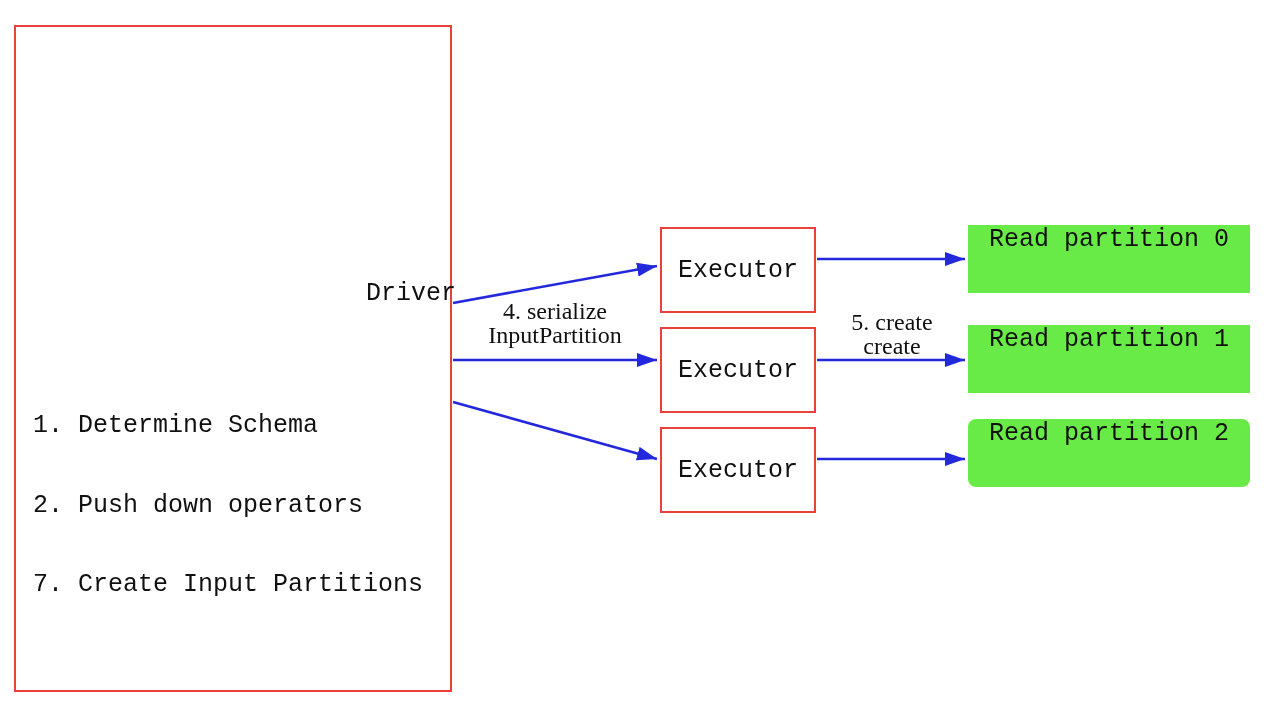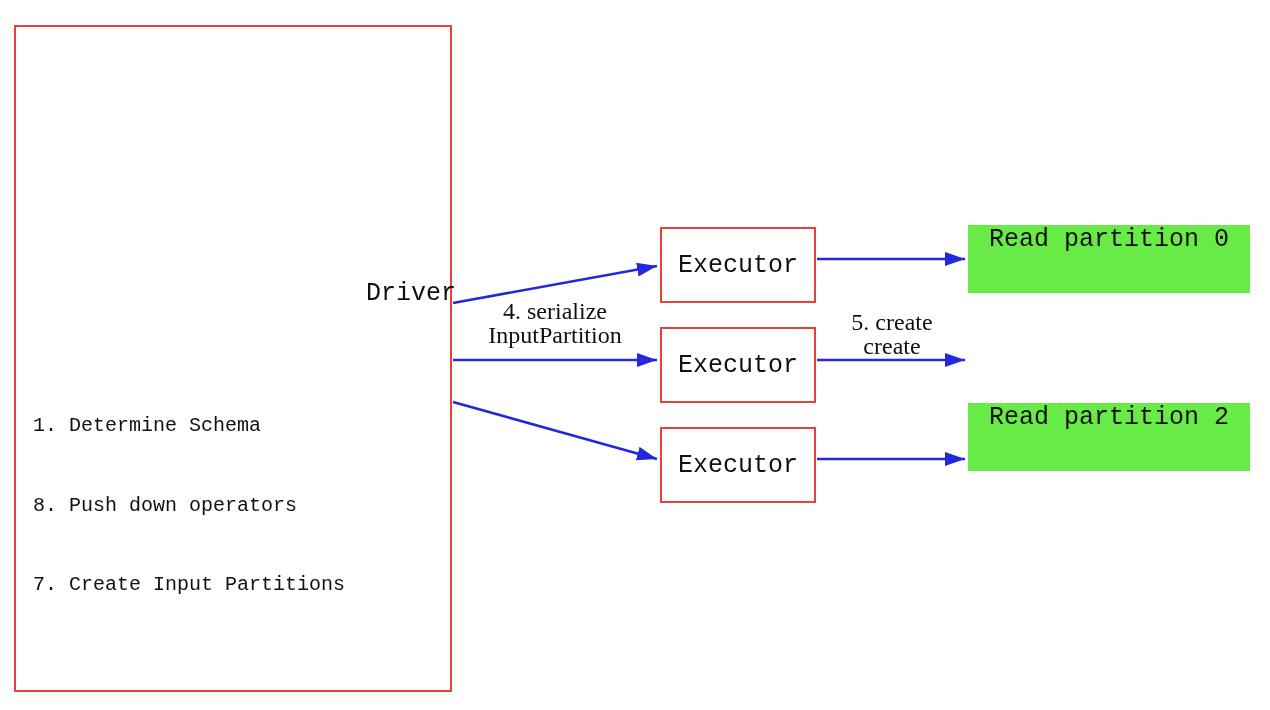--- a/index.html
+++ b/index.html
@@ -36,28 +36,28 @@
     position: absolute;
     left: 14px; top: 279px;
     width: 442px;
     text-align: right;
     font-size: 25px;
     white-space: pre;
   }
   .driver-steps {
     position: absolute;
     left: 33px; top: 360px;
-    font-size: 20px;
+    font-size: 25px;
     line-height: 26.5px;
     white-space: pre;
   }
   .executor-box {
     position: absolute;
     left: 660px;
-    width: 156px; height: 76px;
+    width: 156px; height: 86px;
     border: 2px solid var(--box-border);
     background: var(--bg);
     display: flex;
     align-items: center;
     justify-content: center;
     font-size: 25px;
   }
   .executor-1 { top: 227px; }
   .executor-2 { top: 327px; }
   .executor-3 { top: 427px; }
@@ -67,21 +67,21 @@
     width: 282px; height: 68px;
     background: var(--partition-fill);
     display: flex;
     align-items: flex-start;
     justify-content: center;
     font-size: 25px;
     white-space: pre;
   }
   .partition-1 { top: 225px; }
   .partition-2 { top: 325px; }
-  .partition-3 { top: 403px; }
+  .partition-3 { top: 419px; border-radius: 8px; }
   .edge-label {
     position: absolute;
     font-family: "Liberation Serif", "DejaVu Serif", serif;
     font-size: 24px;
     line-height: 24px;
     text-align: center;
     color: var(--text);
   }
   .label-serialize { left: 445px; top: 299px; width: 220px; }
   .label-create-reader { left: 802px; top: 310px; width: 180px; }
@@ -107,36 +107,39 @@
     <line x1="817" y1="360" x2="965" y2="360" marker-end="url(#arrowhead)"></line>
     <line x1="817" y1="459" x2="965" y2="459" marker-end="url(#arrowhead)"></line>
   </svg>
 
   <div class="driver-box"></div>
 
   <div class="driver-title">Driver</div>
 
   <div class="driver-steps">
     <div>1. Determine Schema</div>
-    <div>8. Push down operators</div>
+    <div>2. Push down operators</div>
     <div>7. Create Input Partitions</div>
   </div>
 
   <div class="executor-box executor-1">
     <span>Executor</span>
   </div>
   <div class="executor-box executor-2">
     <span>Executor</span>
   </div>
   <div class="executor-box executor-3">
     <span>Executor</span>
   </div>
 
   <div class="partition-box partition-1">
     <span>Read partition 0</span>
+  </div>
+  <div class="partition-box partition-2">
+    <span>Read partition 1</span>
   </div>
   <div class="partition-box partition-3">
     <span>Read partition 2</span>
   </div>
 
   <div class="edge-label label-serialize">
     <div>4. serialize</div>
     <div>InputPartition</div>
   </div>
 

